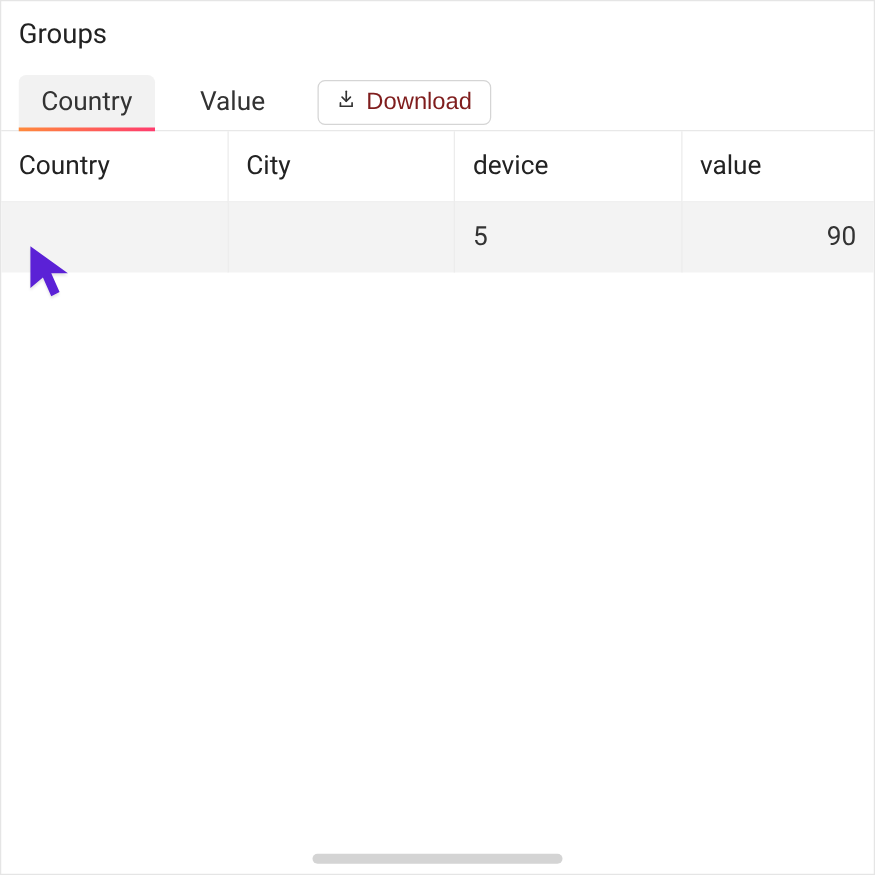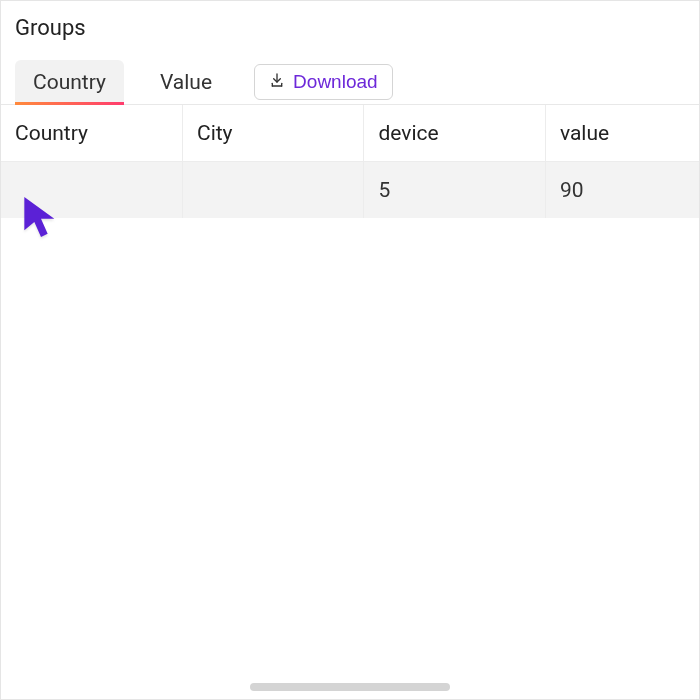--- a/index.html
+++ b/index.html
@@ -3,28 +3,28 @@
   <meta charset="utf-8">
   <style>
     * { box-sizing: border-box; margin: 0; padding: 0; }
     html, body { width: 700px; height: 700px; font-family: -apple-system, BlinkMacSystemFont, "Segoe UI", Roboto, sans-serif; background: #fff; }
     .container { width: 100%; height: 100%; border: 1px solid #e5e5e5; position: relative; }
     .title { font-size: 22px; color: #222; padding: 14px 24px 20px 14px; font-weight: 400; }
     .tabbar { display: flex; align-items: center; gap: 18px; padding: 0 14px 0 14px; border-bottom: 1px solid #e8e8e8; }
     .tab { font-size: 21px; color: #333; padding: 10px 18px; cursor: pointer; position: relative; }
     .tab.active { background: #f2f2f2; border-radius: 6px 6px 0 0; }
     .tab.active::after { content: ""; position: absolute; left: 0; right: 0; bottom: -1px; height: 3px; background: linear-gradient(90deg,#ff8a3c,#ff3c6e); }
-    .download { display: flex; align-items: center; gap: 8px; font-size: 19px; color: #6d28d9; padding: 6px 14px; border: 1px solid #d5d5d5; border-radius: 6px; background: #fff; cursor: pointer; margin-left: 6px; }
+    .download { display: flex; align-items: center; gap: 8px; font-size: 19px; color: #7f1d1d; padding: 6px 14px; border: 1px solid #d5d5d5; border-radius: 6px; background: #fff; cursor: pointer; margin-left: 6px; }
     .download svg { width: 16px; height: 16px; }
     table { width: 100%; border-collapse: collapse; table-layout: fixed; }
     th, td { text-align: left; font-weight: 400; font-size: 21px; color: #333; padding: 16px 14px; border-bottom: 1px solid #ececec; border-right: 1px solid #ececec; }
     th { color: #222; }
     th:last-child, td:last-child { border-right: none; }
     tbody tr:last-child td { background: #f3f3f3; border-bottom: none; border-right: 1px solid #ececec; }
-    tbody tr:last-child td:last-child { border-right: none; }
+    tbody tr:last-child td:last-child { border-right: none; text-align: right; }
     .expand-box { display:inline-block; width: 24px; height: 24px; background: #ececec; border-radius: 3px; vertical-align: middle; margin-right: 10px; }
     .chevron { display:inline-block; margin-right: 10px; color: #888; font-size: 14px; vertical-align: middle; }
     .cursor { position: absolute; left: 20px; top: 192px; pointer-events: none; }
     .cursor svg { width: 40px; height: 48px; filter: drop-shadow(0 2px 1px rgba(0,0,0,0.1)); }
     .hscroll { position: absolute; bottom: 8px; left: 50%; transform: translateX(-50%); width: 200px; height: 8px; background: #d4d4d4; border-radius: 4px; }
   </style>
 </head>
 <body>
 
 <div class="container">

